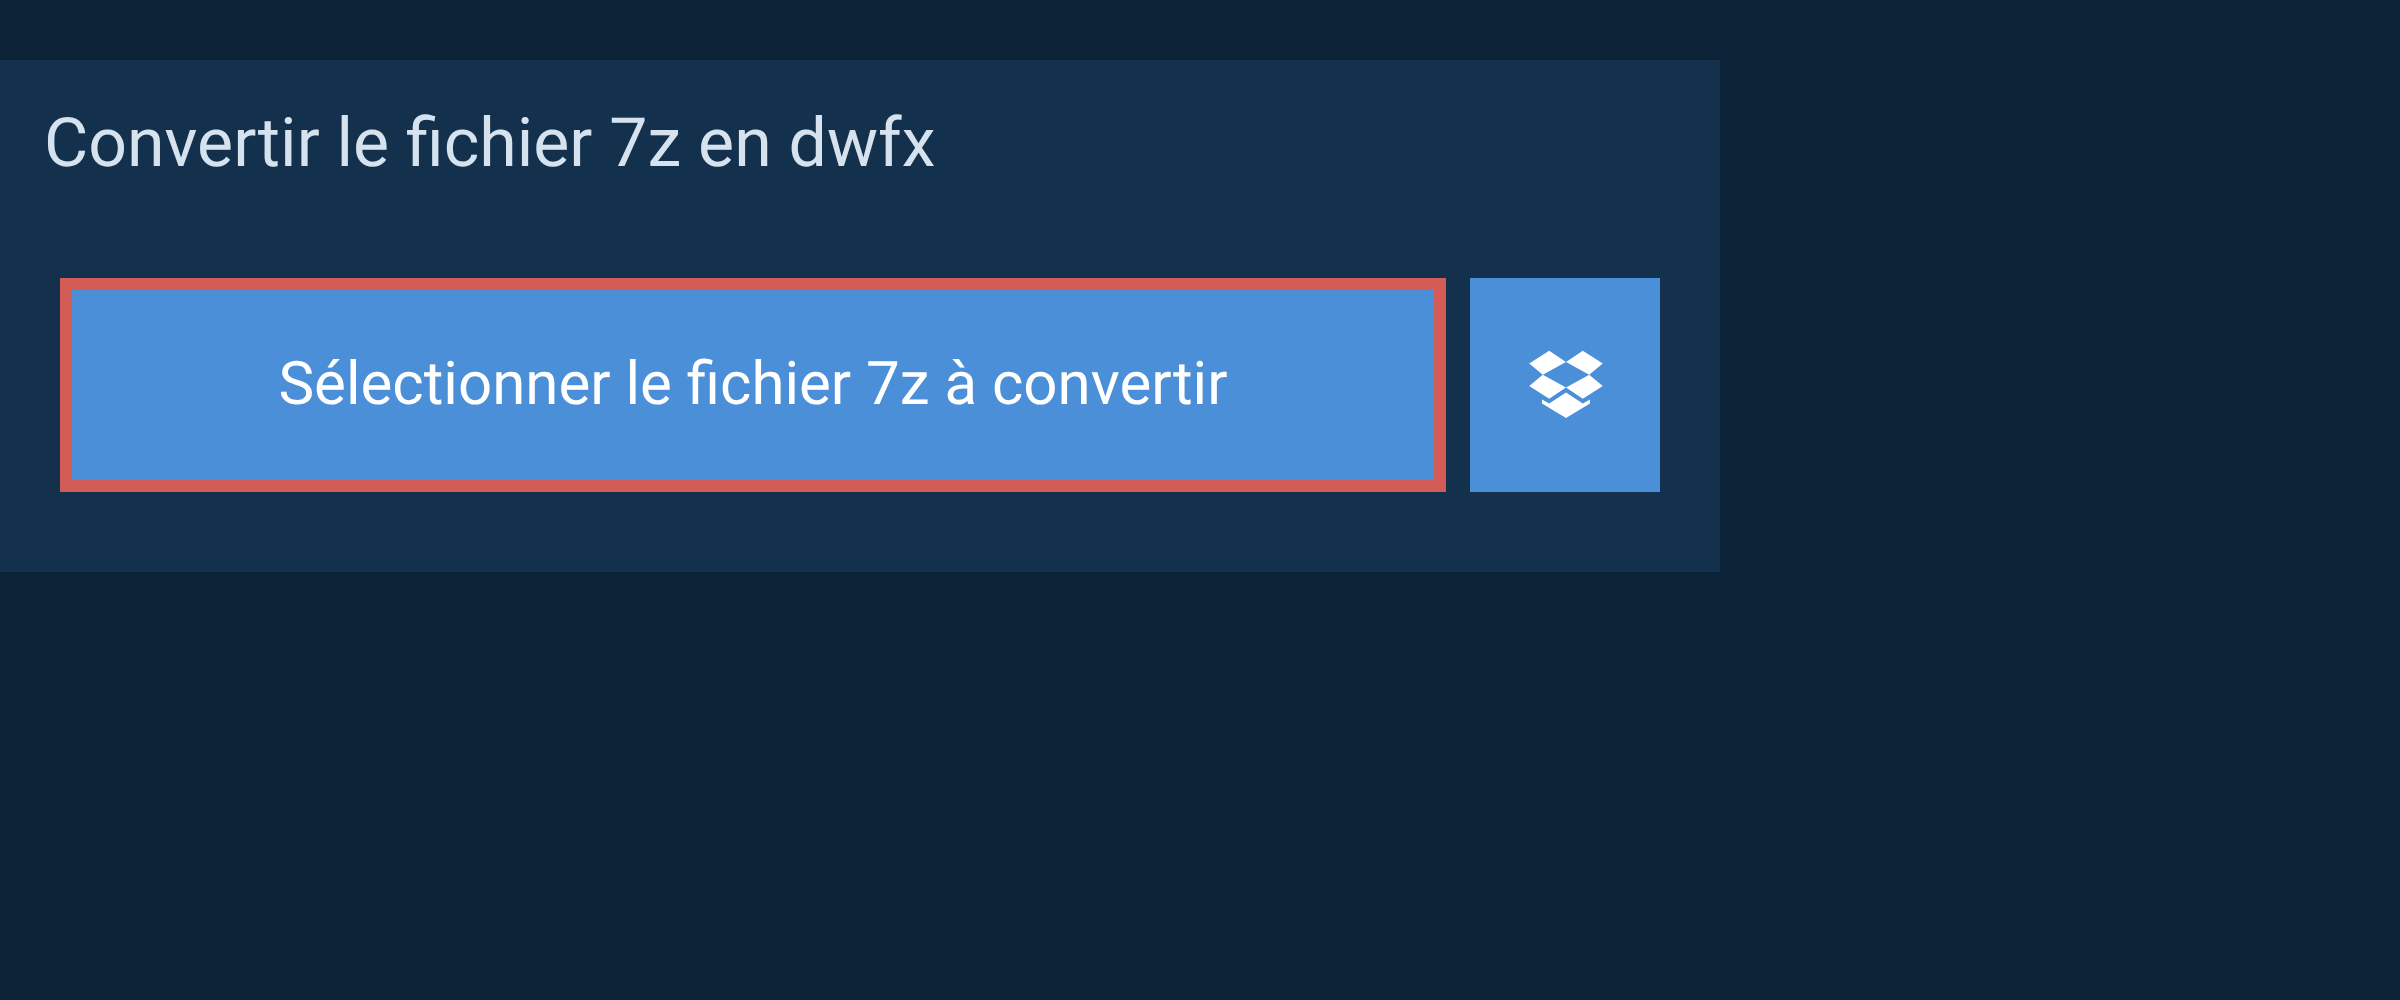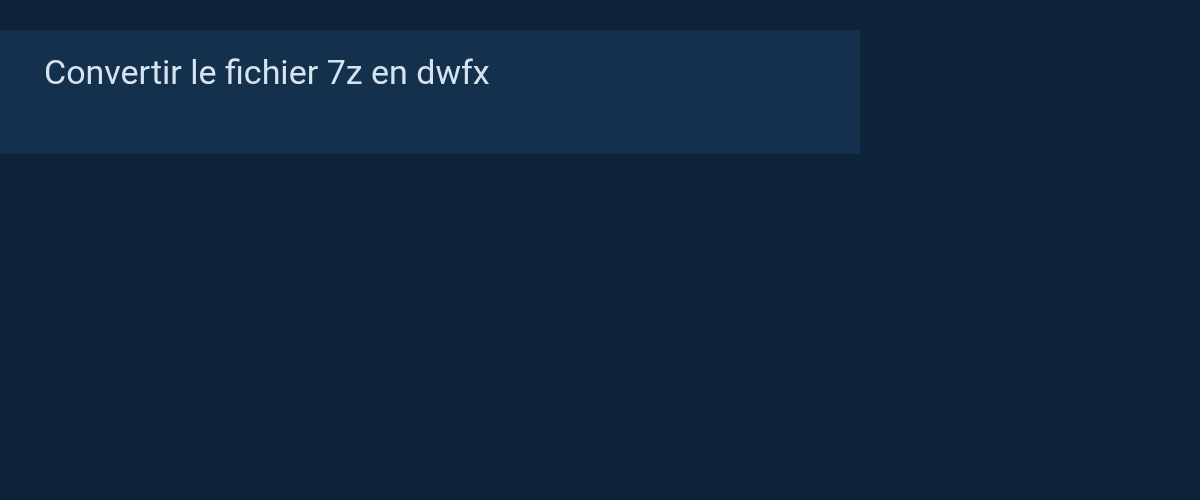--- a/index.html
+++ b/index.html
@@ -15,21 +15,20 @@
       overflow: hidden;
     }
     .panel {
       background-color: #13314d;
       width: 860px;
       margin-top: 30px;
       padding-bottom: 40px;
     }
     .tab-strip {
       display: flex;
-      padding-left: 22px;
     }
     .tab {
       background-color: #13314d;
       color: #d6e3ef;
       font-size: 34px;
       font-weight: 400;
       padding: 22px 28px 22px 22px;
       display: inline-block;
     }
     .button-row {
@@ -68,13 +67,23 @@
   </style>
 </head>
 <body>
 
 <div class="panel">
   <div class="tab-strip">
     <div class="tab">
       <span>Convertir le fichier 7z en dwfx</span>
     </div>
   </div>
+  <div class="button-row">
+    <div class="select-file-button">
+      <span>Sélectionner le fichier 7z à convertir</span>
+    </div>
+    <div class="dropbox-button">
+      <svg viewBox="0 0 50 50">
+        <path d="M14.5 3 L2 11 L10.5 18 L25 10 Z M35.5 3 L25 10 L39.5 18 L48 11 Z M2 25 L14.5 33 L25 26 L10.5 18 Z M48 25 L39.5 18 L25 26 L35.5 33 Z M25 29 L14.5 36 L10 33.5 L10 36 L25 45 L40 36 L40 33.5 L35.5 36 Z"></path>
+      </svg>
+    </div>
+  </div>
 </div>
 
 </body></html>

